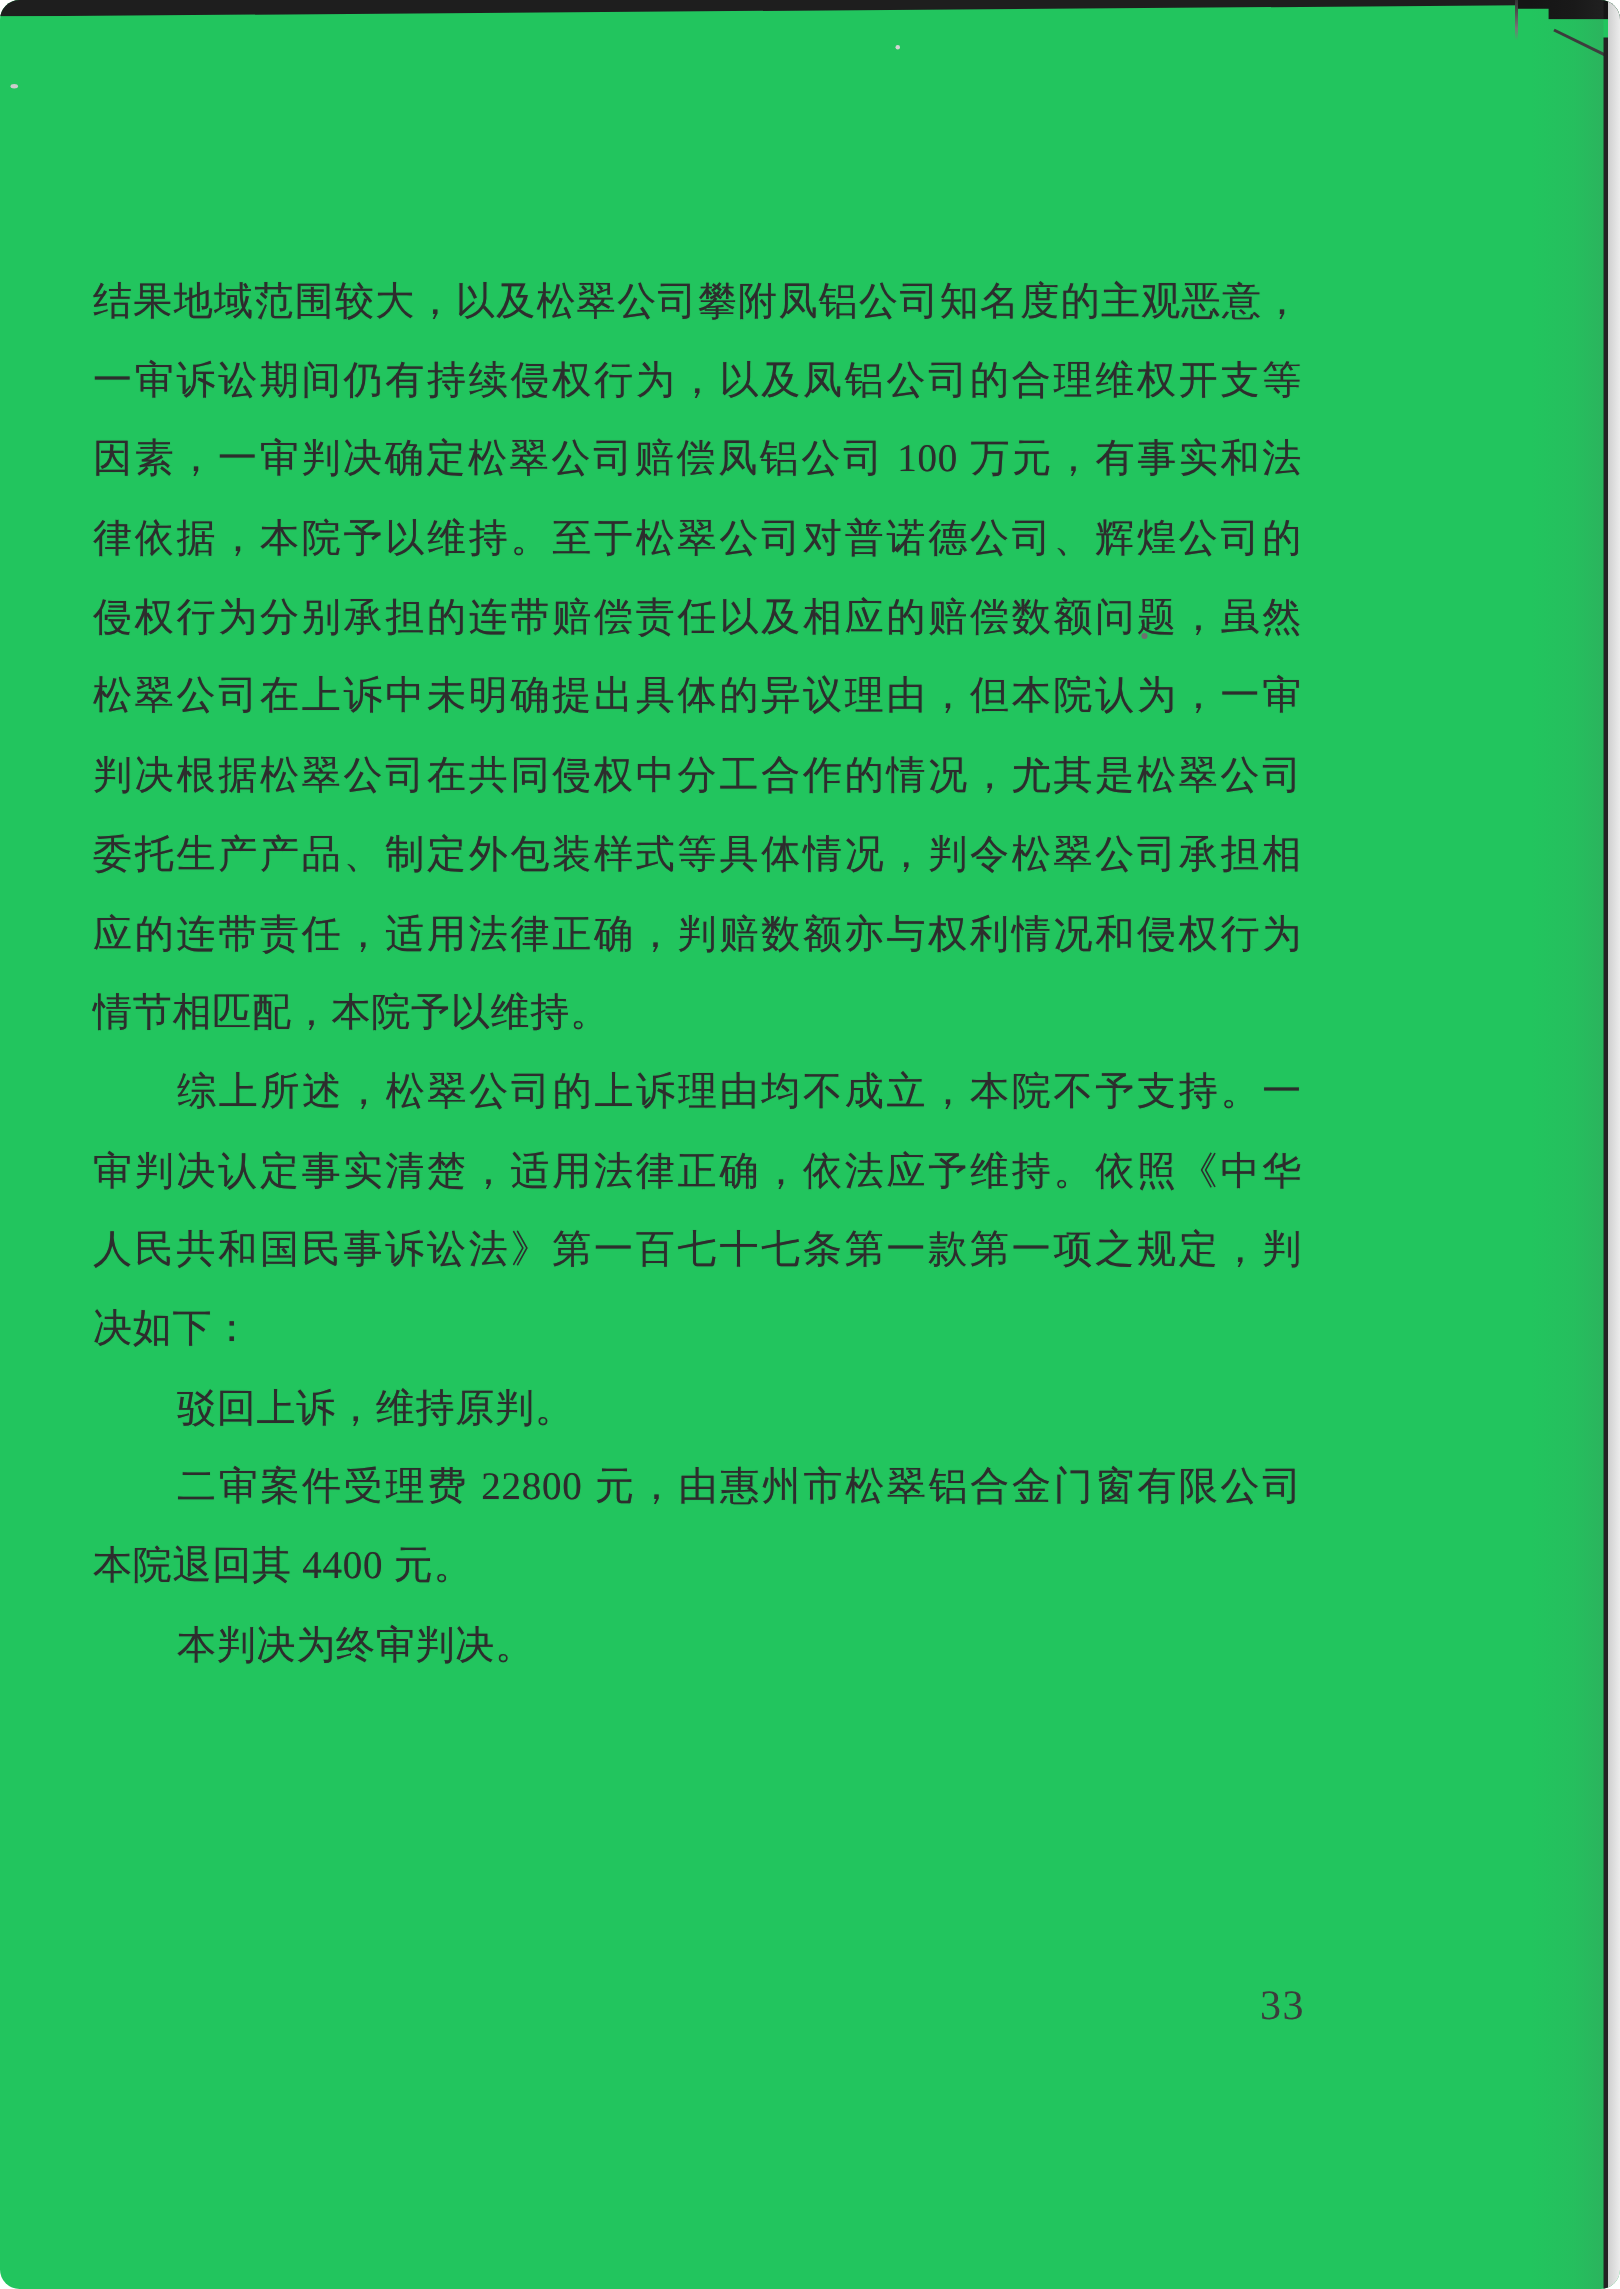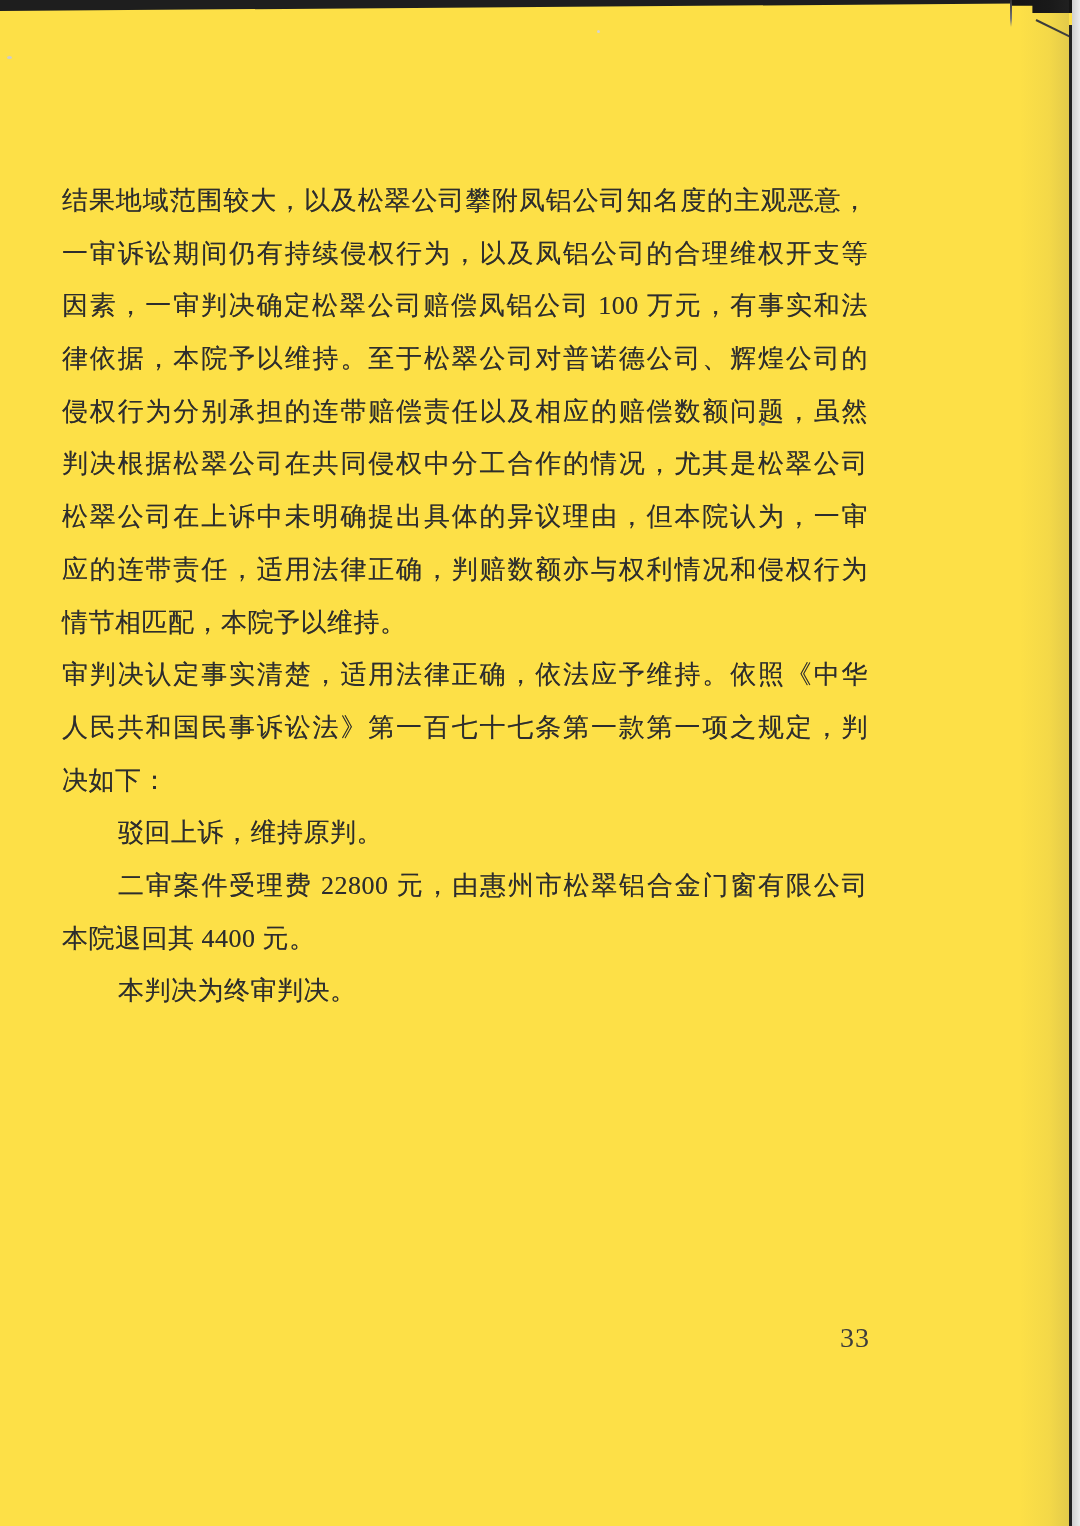--- a/index.html
+++ b/index.html
@@ -4,23 +4,24 @@
 <style>
   html, body {
     margin: 0;
     padding: 0;
     background: #ffffff;
   }
   .page {
     position: relative;
     width: 1080px;
     height: 1526px;
-    background: #fde047;
+    background: #22c55e;
     overflow: hidden;
     font-family: "Liberation Serif", "DejaVu Serif", serif;
+    border-radius: 13px;
   }
 
   
   .scan-top-band {
     position: absolute;
     left: 0; top: 0;
     width: 1014px; height: 11px;
     background: #1e1e1e;
     clip-path: polygon(0 0, 100% 0, 100% 32%, 0 100%);
   }
@@ -142,24 +143,26 @@
   <div class="speck-1"></div>
   <div class="speck-2"></div>
   <div class="speck-3"></div>
 
   <div class="textblock">
     <div class="line full">结果地域范围较大，以及松翠公司攀附凤铝公司知名度的主观恶意，</div>
     <div class="line full">一审诉讼期间仍有持续侵权行为，以及凤铝公司的合理维权开支等</div>
     <div class="line full">因素，一审判决确定松翠公司赔偿凤铝公司 100 万元，有事实和法</div>
     <div class="line full">律依据，本院予以维持。至于松翠公司对普诺德公司、辉煌公司的</div>
     <div class="line full">侵权行为分别承担的连带赔偿责任以及相应的赔偿数额问题，虽然</div>
+    <div class="line full">松翠公司在上诉中未明确提出具体的异议理由，但本院认为，一审</div>
     <div class="line full">判决根据松翠公司在共同侵权中分工合作的情况，尤其是松翠公司</div>
-    <div class="line full">松翠公司在上诉中未明确提出具体的异议理由，但本院认为，一审</div>
+    <div class="line full">委托生产产品、制定外包装样式等具体情况，判令松翠公司承担相</div>
     <div class="line full">应的连带责任，适用法律正确，判赔数额亦与权利情况和侵权行为</div>
     <div class="line short">情节相匹配，本院予以维持。</div>
+    <div class="line indent full">综上所述，松翠公司的上诉理由均不成立，本院不予支持。一</div>
     <div class="line full">审判决认定事实清楚，适用法律正确，依法应予维持。依照《中华</div>
     <div class="line full">人民共和国民事诉讼法》第一百七十七条第一款第一项之规定，判</div>
     <div class="line short">决如下：</div>
     <div class="line indent short">驳回上诉，维持原判。</div>
     <div class="line indent full">二审案件受理费 22800 元，由惠州市松翠铝合金门窗有限公司</div>
     <div class="line short">本院退回其 4400 元。</div>
     <div class="line indent short">本判决为终审判决。</div>
   </div>
 
   <div class="page-number">33</div>

